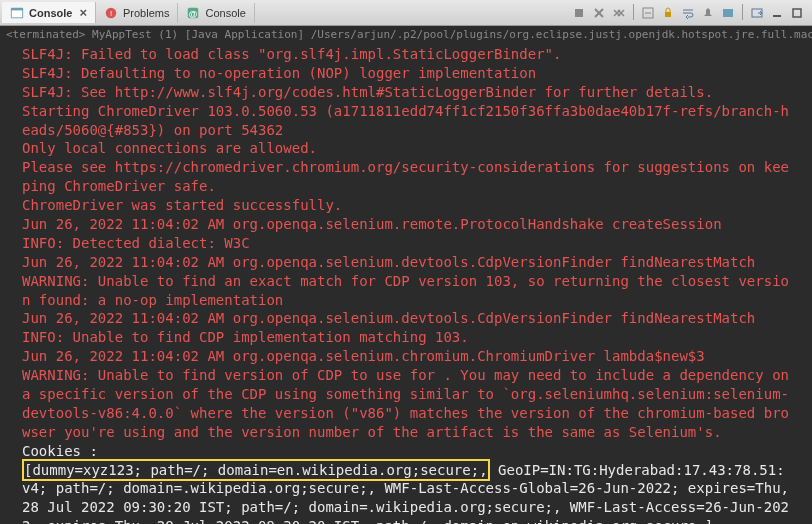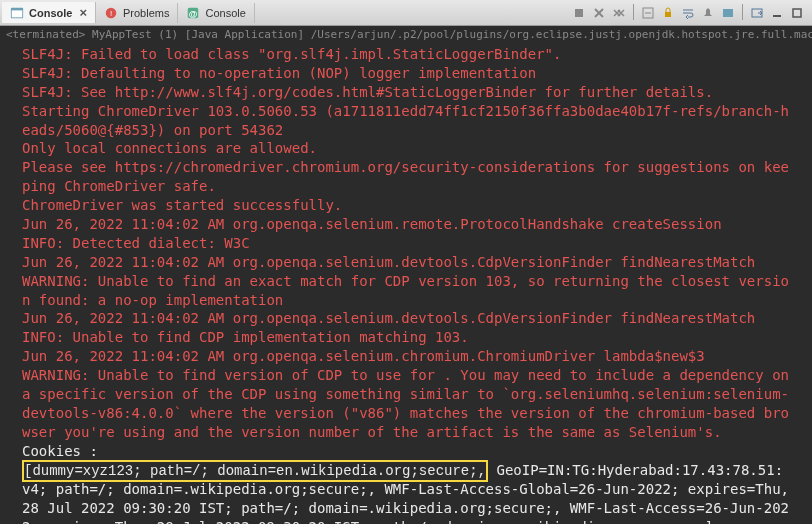--- a/index.html
+++ b/index.html
@@ -63,21 +63,20 @@
       padding: 2px 22px;
       white-space: pre-wrap;
       word-break: break-all;
     }
     .red { color: #e35452; }
     .white { color: #e8e8e8; }
     .highlight-box {
       border: 2px solid #f5d742;
       display: inline;
       padding: 1px 0;
-      font-family: Liberation Mono, monospace;
     }
     .divider { width: 1px; height: 16px; background: #999; margin: 0 3px; }
   </style>
 </head>
 <body>
 
 <div class="tab-bar">
   <div class="tab active">
     <span class="tab-icon">
       <svg viewBox="0 0 16 16">

